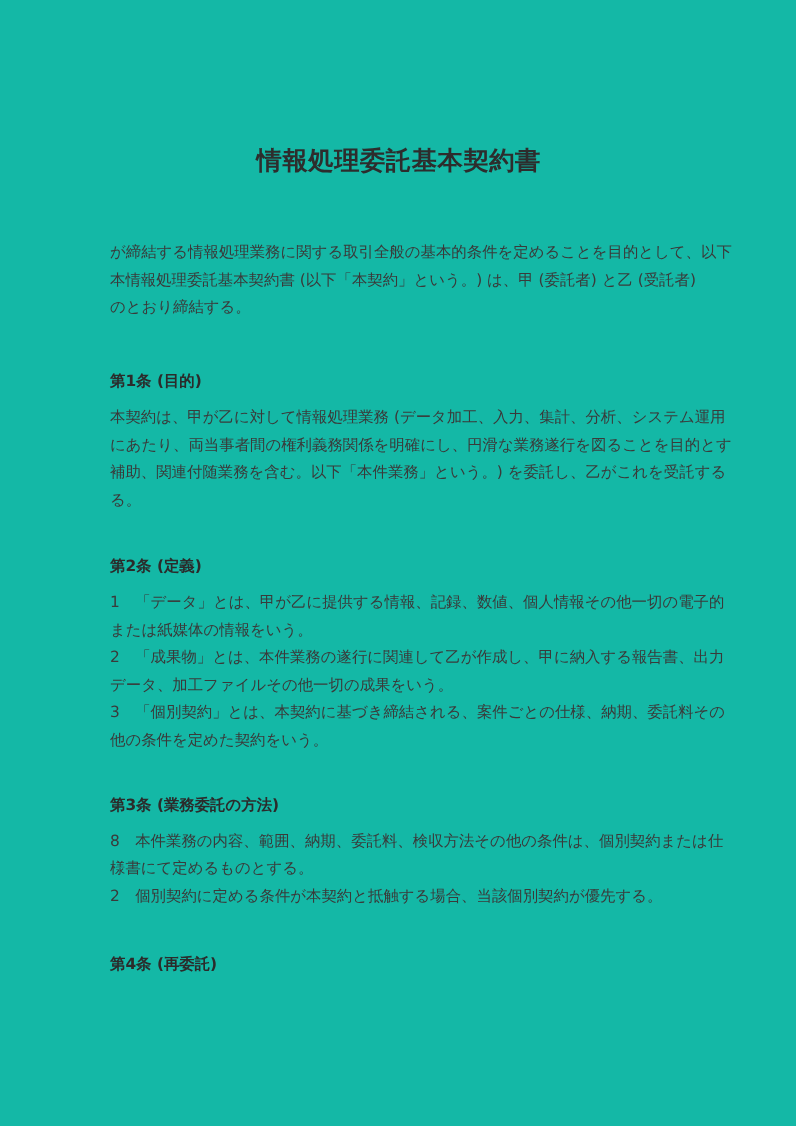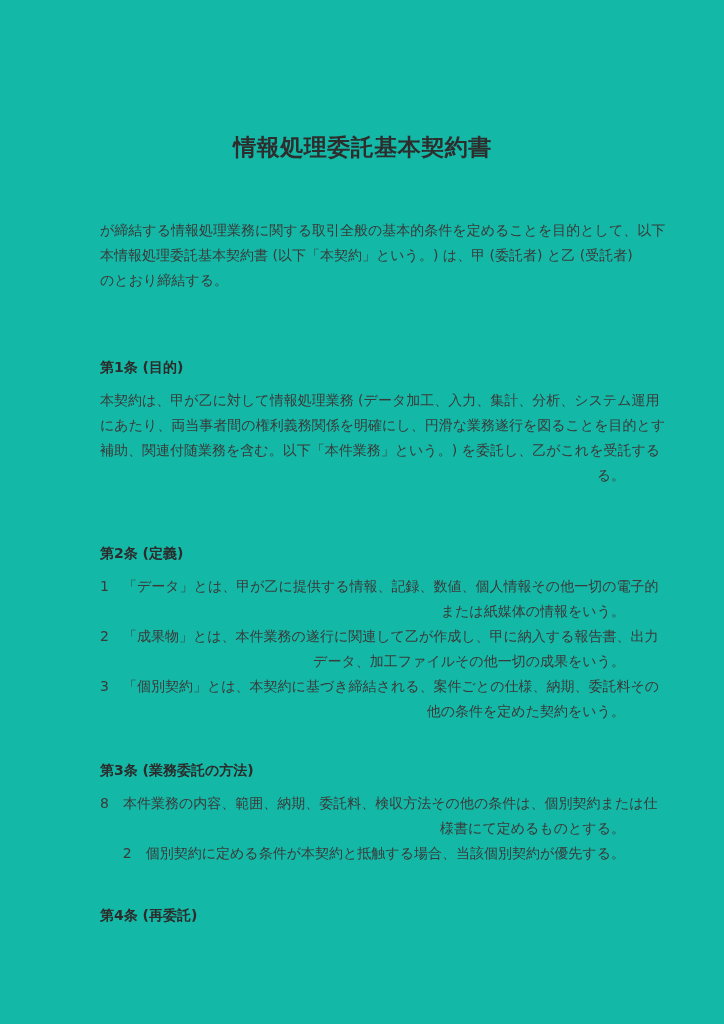--- a/index.html
+++ b/index.html
@@ -45,24 +45,23 @@
   .section-heading {
     white-space: pre;
     font-size: 14px;
     font-weight: bold;
     line-height: 25px;
     height: 25px;
     color: #2b2b2b;
   }
   .section .body {
     margin-top: 8px;
-    text-align: right;
   }
-  .section.s1 { margin-top: 62px; }
-  .section.s2 { margin-top: 53px; }
+  .section.s1 { margin-top: 42px; }
+  .section.s2 { margin-top: 35px; }
   .section.s3 { margin-top: 34px; }
   .section.s4 { margin-top: 37px; }
 </style>
 </head>
 <body>
 
 <div class="page">
   <div class="content">
 
     <h1 class="doc-title">情報処理委託基本契約書</h1>

